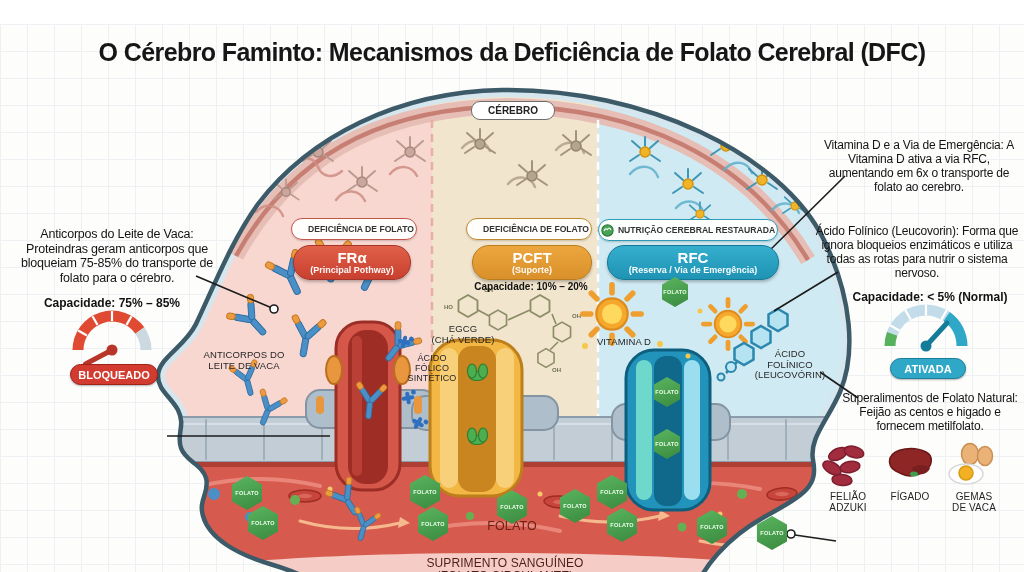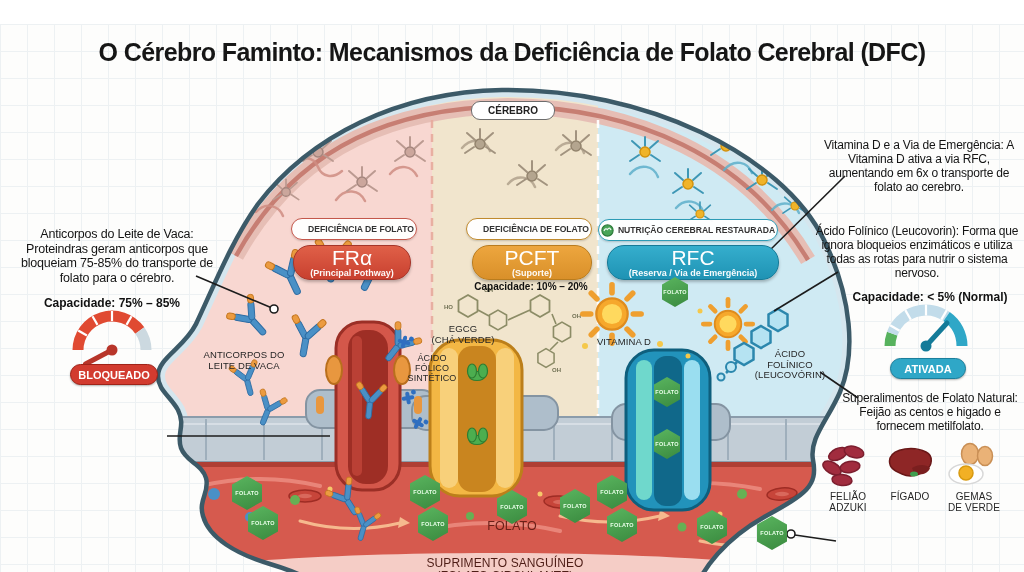--- a/index.html
+++ b/index.html
@@ -12,21 +12,21 @@
   .ctr{text-align:center}
   .pre{white-space:pre-line}
   .title{font-size:25px;font-weight:700;letter-spacing:-0.6px;color:#161616}
   .note{font-size:12.5px;line-height:1.17;letter-spacing:-0.2px;color:#141414}
   .note b{font-weight:400}
   .cap{font-weight:700;font-size:12px;color:#111}
   .lbl{font-weight:400;color:#262626;line-height:1.12;letter-spacing:.1px}
   .pill{display:flex;align-items:center;justify-content:center;border-radius:999px}
   .status-pill{background:rgba(255,255,255,.96);font-size:8.6px;font-weight:700;color:#333;gap:4px;height:20px;box-shadow:0 1px 2px rgba(0,0,0,.18)}
   .path-pill{flex-direction:column;color:#fff;height:33px;border-radius:17px;box-shadow:0 2px 3px rgba(0,0,0,.25);line-height:1.04}
-  .path-pill .nm{font-size:21px;font-weight:400}
+  .path-pill .nm{font-size:15px;font-weight:700}
   .path-pill .sb{font-size:9px;font-weight:700;opacity:.96}
   .badge{font-weight:700;color:#fff;font-size:11px;display:flex;align-items:center;justify-content:center;border-radius:11px;height:19px;box-shadow:0 1px 2px rgba(0,0,0,.3)}
   .hex{display:flex;align-items:center;justify-content:center;
     clip-path:polygon(50% 0,100% 25%,100% 75%,50% 100%,0 75%,0 25%);
     background:linear-gradient(160deg,#5ab55f,#3a8a3f);width:30px;height:34px}
   .hex span{font-size:5.5px;font-weight:700;color:#eaffea;letter-spacing:.2px}
   .hex.sm{width:26px;height:30px}
   .tri{width:0;height:0;border-left:5.5px solid transparent;border-right:5.5px solid transparent;position:relative;flex:0 0 auto}
   .tri i{position:absolute;left:-1.5px;top:2.5px;font-style:normal;color:#fff;font-size:7px;font-weight:700;line-height:1}
   .cerebro{background:#fff;border:1.5px solid #6d6d6d;border-radius:9px;font-size:10px;font-weight:700;color:#222;display:flex;align-items:center;justify-content:center}
@@ -481,21 +481,21 @@
   <div class="abs badge" style="left:890px;top:334px;width:74px;background:#2fa7c7;border:1.5px solid #1b7f9c">ATIVADA</div>
   <div class="abs note ctr" style="left:838px;top:367px;width:184px;font-size:12px">
     <b>Superalimentos de Folato Natural:</b>
     <span>Feijão as centos e higado e fornecem metilfolato.</span>
   </div>
 
   <div class="abs lbl ctr pre" style="left:818px;top:467px;width:60px;font-size:10px">FELIÃO
 ADZUKI</div>
   <div class="abs lbl ctr pre" style="left:882px;top:467px;width:56px;font-size:10px">FÍGADO</div>
   <div class="abs lbl ctr pre" style="left:942px;top:467px;width:64px;font-size:10px">GEMAS
-DE VERDE</div>
+DE VACA</div>
 
 
   <div class="abs wm" style="right:10px;bottom:5px">
     <svg width="14" height="13" viewBox="0 0 14 13">
       <circle cx="3.4" cy="10" r="2" fill="#333"></circle>
       <path d="M6.5,10.5 A5,5 0 0 1 11.5,5.5 M3,6 A7,7 0 0 1 10,1.5" fill="none" stroke="#333" stroke-width="1.7" stroke-linecap="round"></path>
     </svg>
     <span>NotebookLM</span>
   </div>
 

